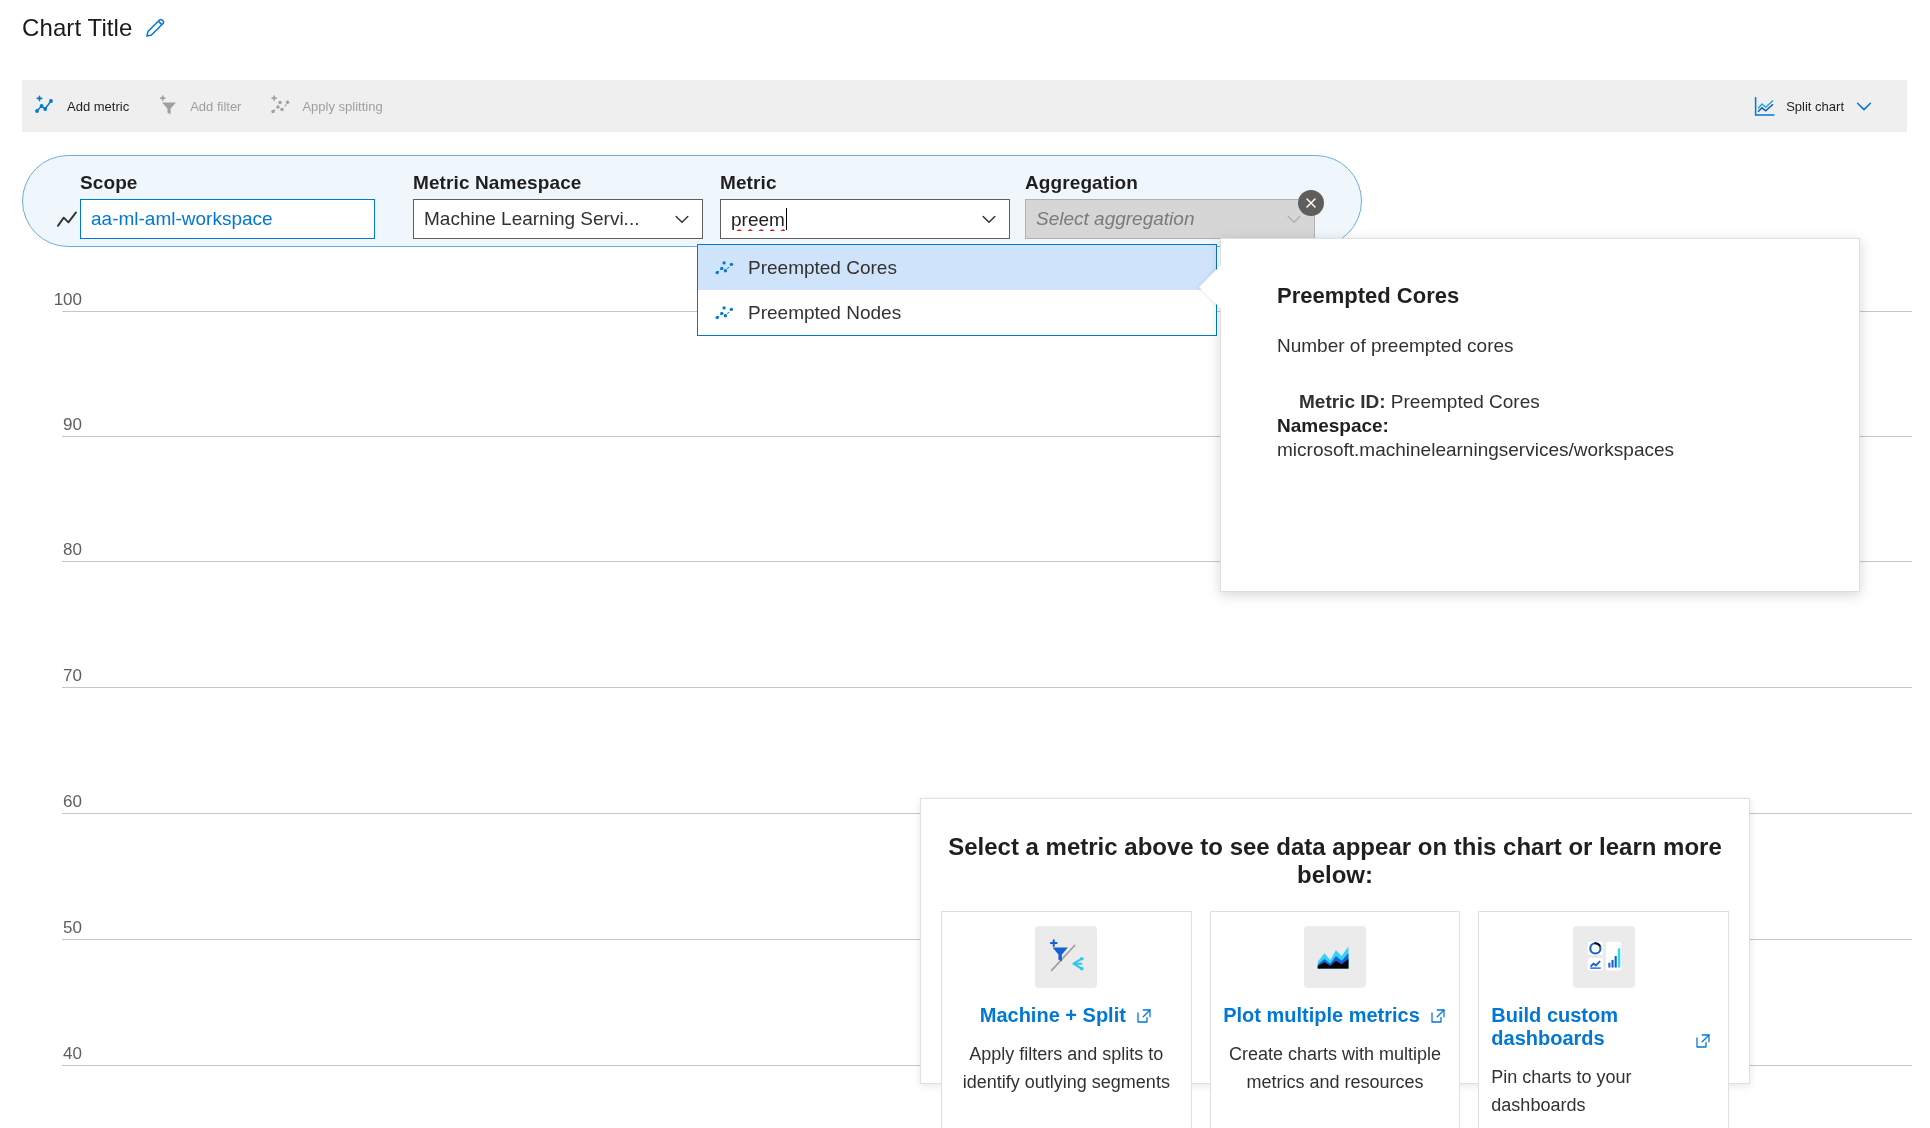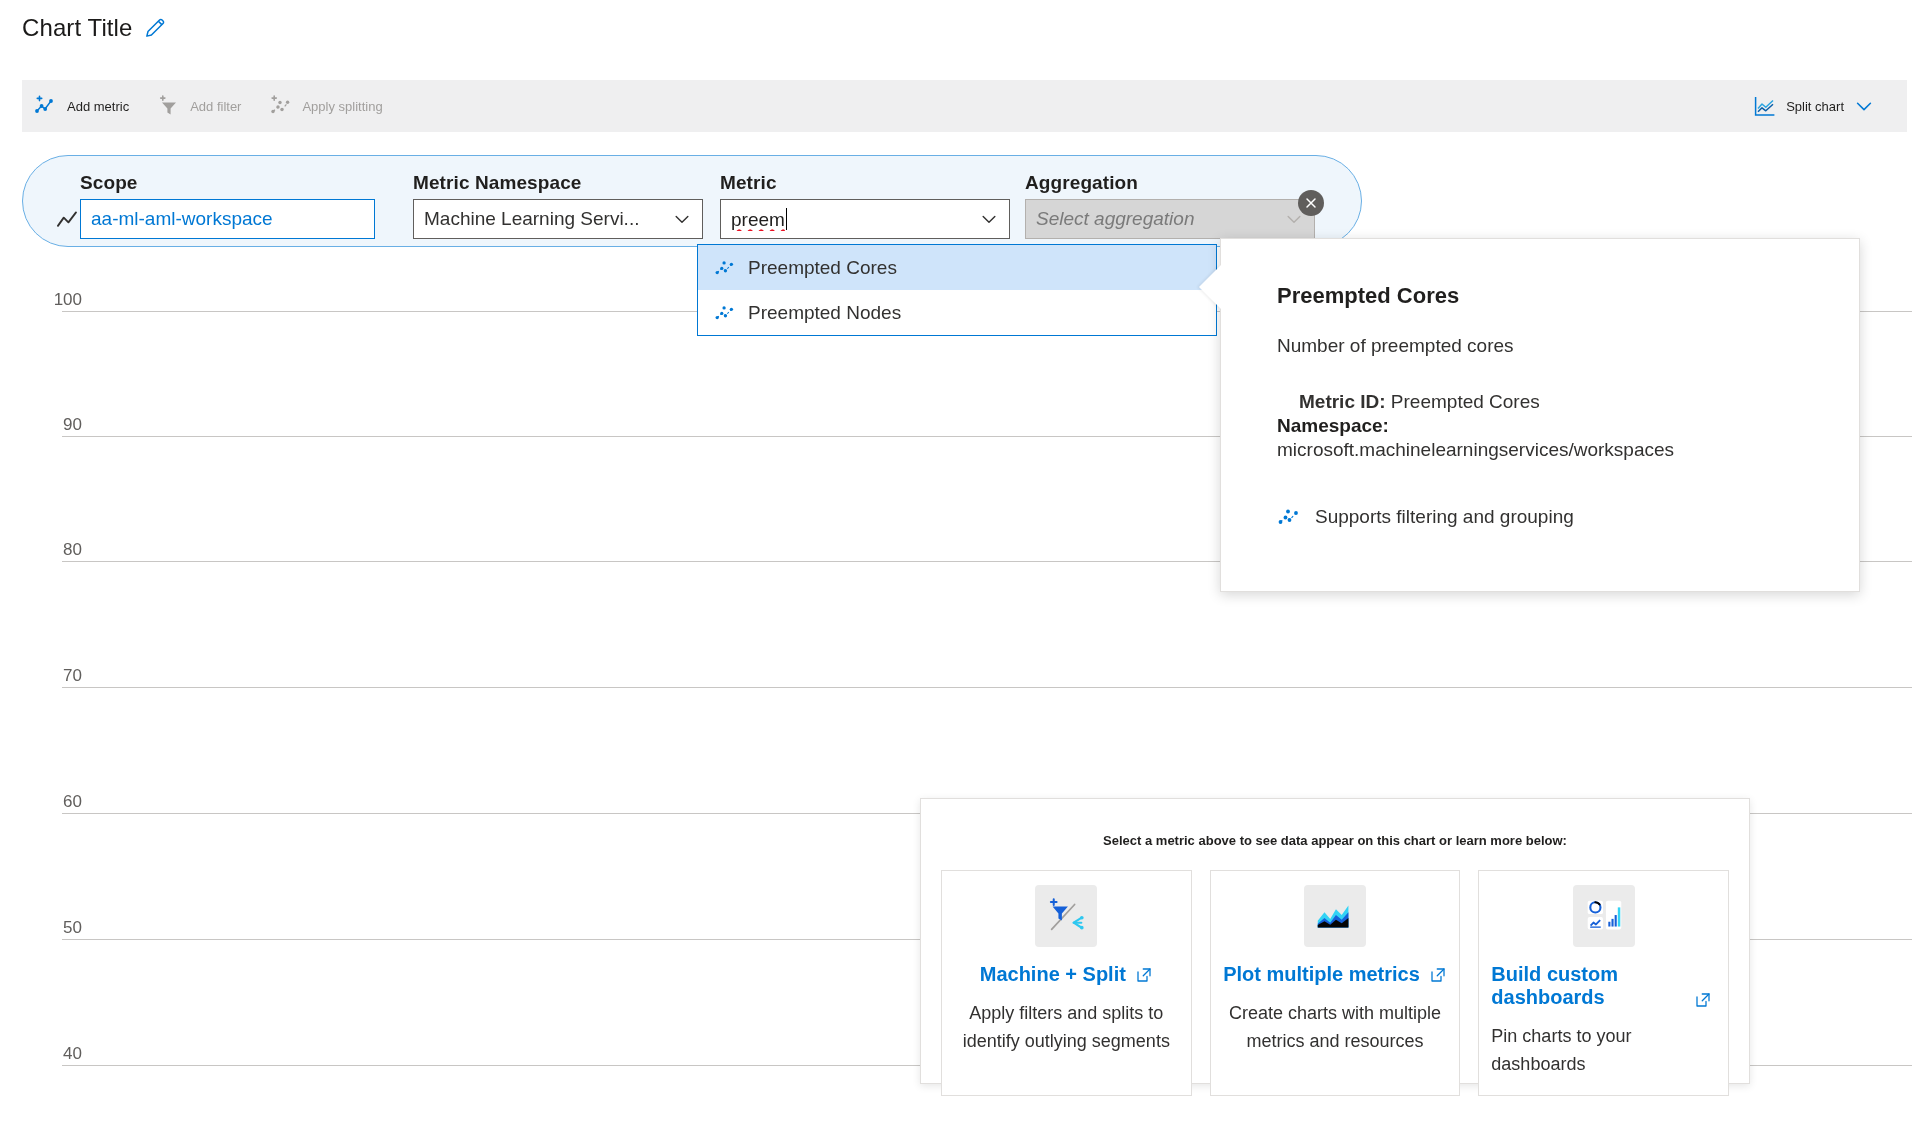--- a/index.html
+++ b/index.html
@@ -143,21 +143,21 @@
   
   .empty-panel {
     position: absolute; left: 920px; top: 798px;
     width: 830px; height: 286px;
     background: #fff;
     border: 1px solid #e1dfdd;
     box-shadow: 0 2px 8px rgba(0,0,0,.10);
     z-index: 30;
   }
   .ep-heading {
-    text-align: center; font-size: 13px; font-weight: 700; color: #201f1e;
+    text-align: center; font-size: 24px; font-weight: 700; color: #201f1e;
     margin-top: 34px;
   }
   .ep-cards { display: flex; gap: 18px; padding: 22px 20px 0 20px; }
   .ep-card {
     flex: 1; border: 1px solid #e1dfdd; background:#fff;
     padding: 14px 12px 16px 12px;
     display: flex; flex-direction: column; align-items: center;
     min-height: 180px;
     cursor: pointer;
   }
@@ -366,33 +366,20 @@
       <div class="mi-title">Preempted Cores</div>
       <div class="mi-desc">Number of preempted cores</div>
       <div class="mi-row">
         <b>Metric ID:</b>
         <span>Preempted Cores</span>
       </div>
       <div style="margin-top:2px;">
         <b style="font-size:19px;color:#201f1e;">Namespace:</b>
       </div>
       <div class="mi-ns">microsoft.machinelearningservices/workspaces</div>
-      <div class="mi-foot">
-        <span style="line-height:0;">
-          <svg viewBox="0 0 24 24" width="24" height="24" xmlns="http://www.w3.org/2000/svg">
-            <path d="M3.5 17l5-4.5 4 2.5 6.5-7" stroke="#0078d4" stroke-width="1.1" fill="none" stroke-dasharray="2.4 2.4"></path>
-            <circle cx="3.5" cy="17" r="1.9" fill="#0078d4"></circle>
-            <circle cx="8.5" cy="12.5" r="1.9" fill="#0078d4"></circle>
-            <circle cx="12.5" cy="15" r="1.9" fill="#0078d4"></circle>
-            <circle cx="19" cy="8" r="1.9" fill="#0078d4"></circle>
-            <circle cx="11" cy="6.5" r="1.9" fill="#0078d4"></circle>
-          </svg>
-        </span>
-        <span>Supports filtering and grouping</span>
-      </div>
     </div>
   </div>
 
   <div class="empty-panel">
     <div class="ep-heading">Select a metric above to see data appear on this chart or learn more below:</div>
     <div class="ep-cards">
 
       <div class="ep-card">
         <div class="ep-icon-box">
           <svg viewBox="0 0 48 48" width="46" height="46" xmlns="http://www.w3.org/2000/svg">

